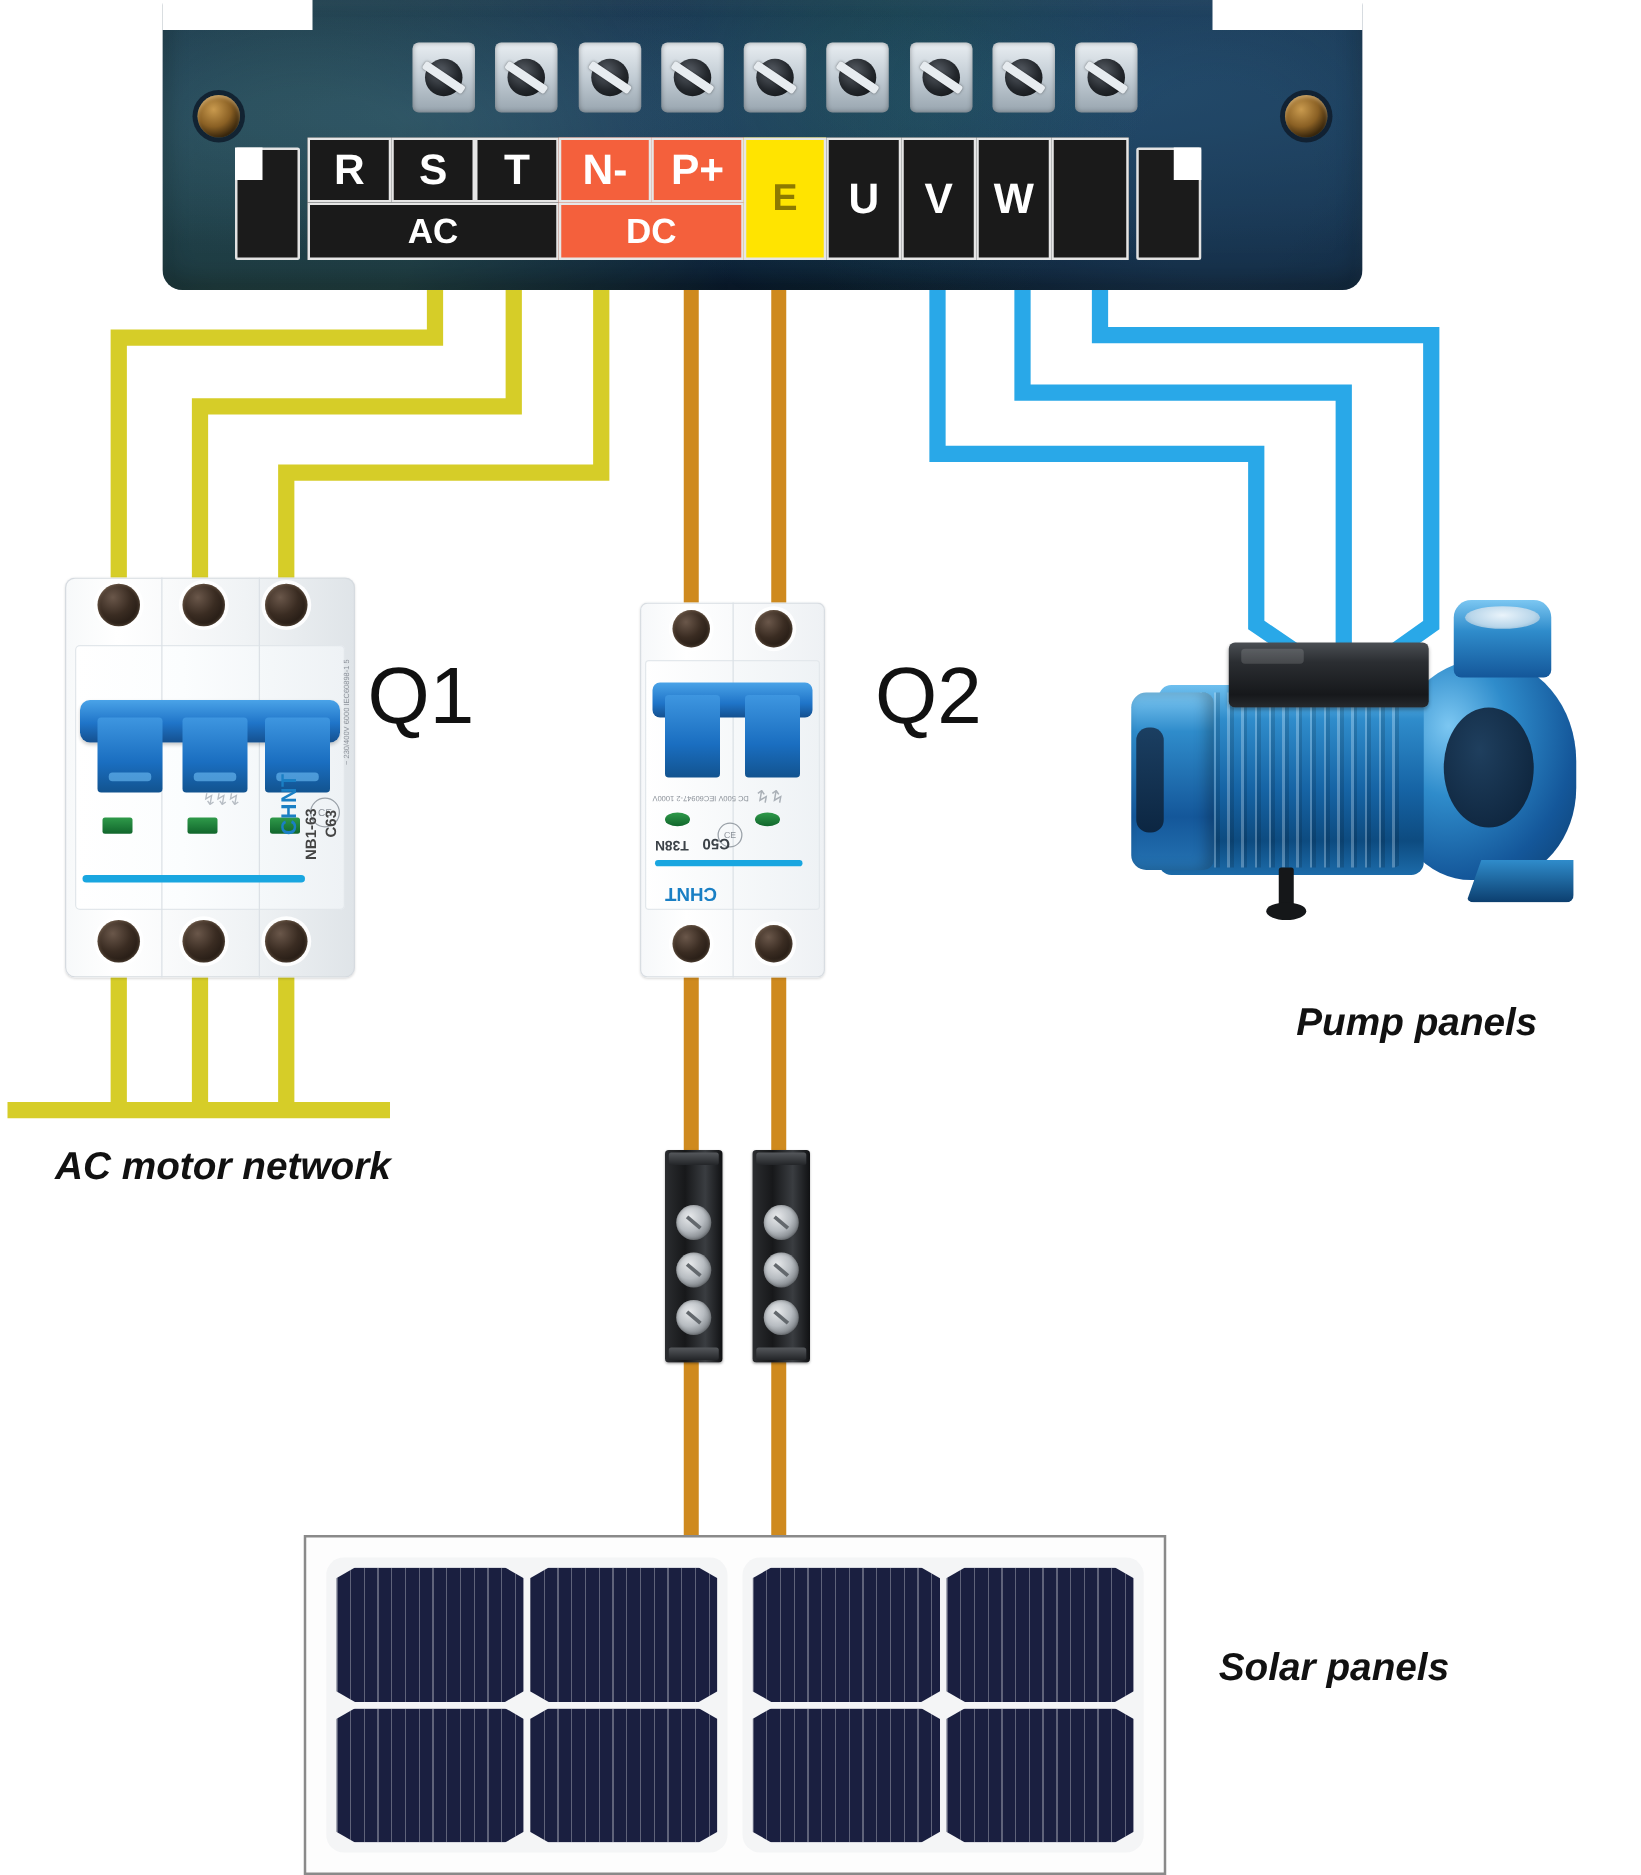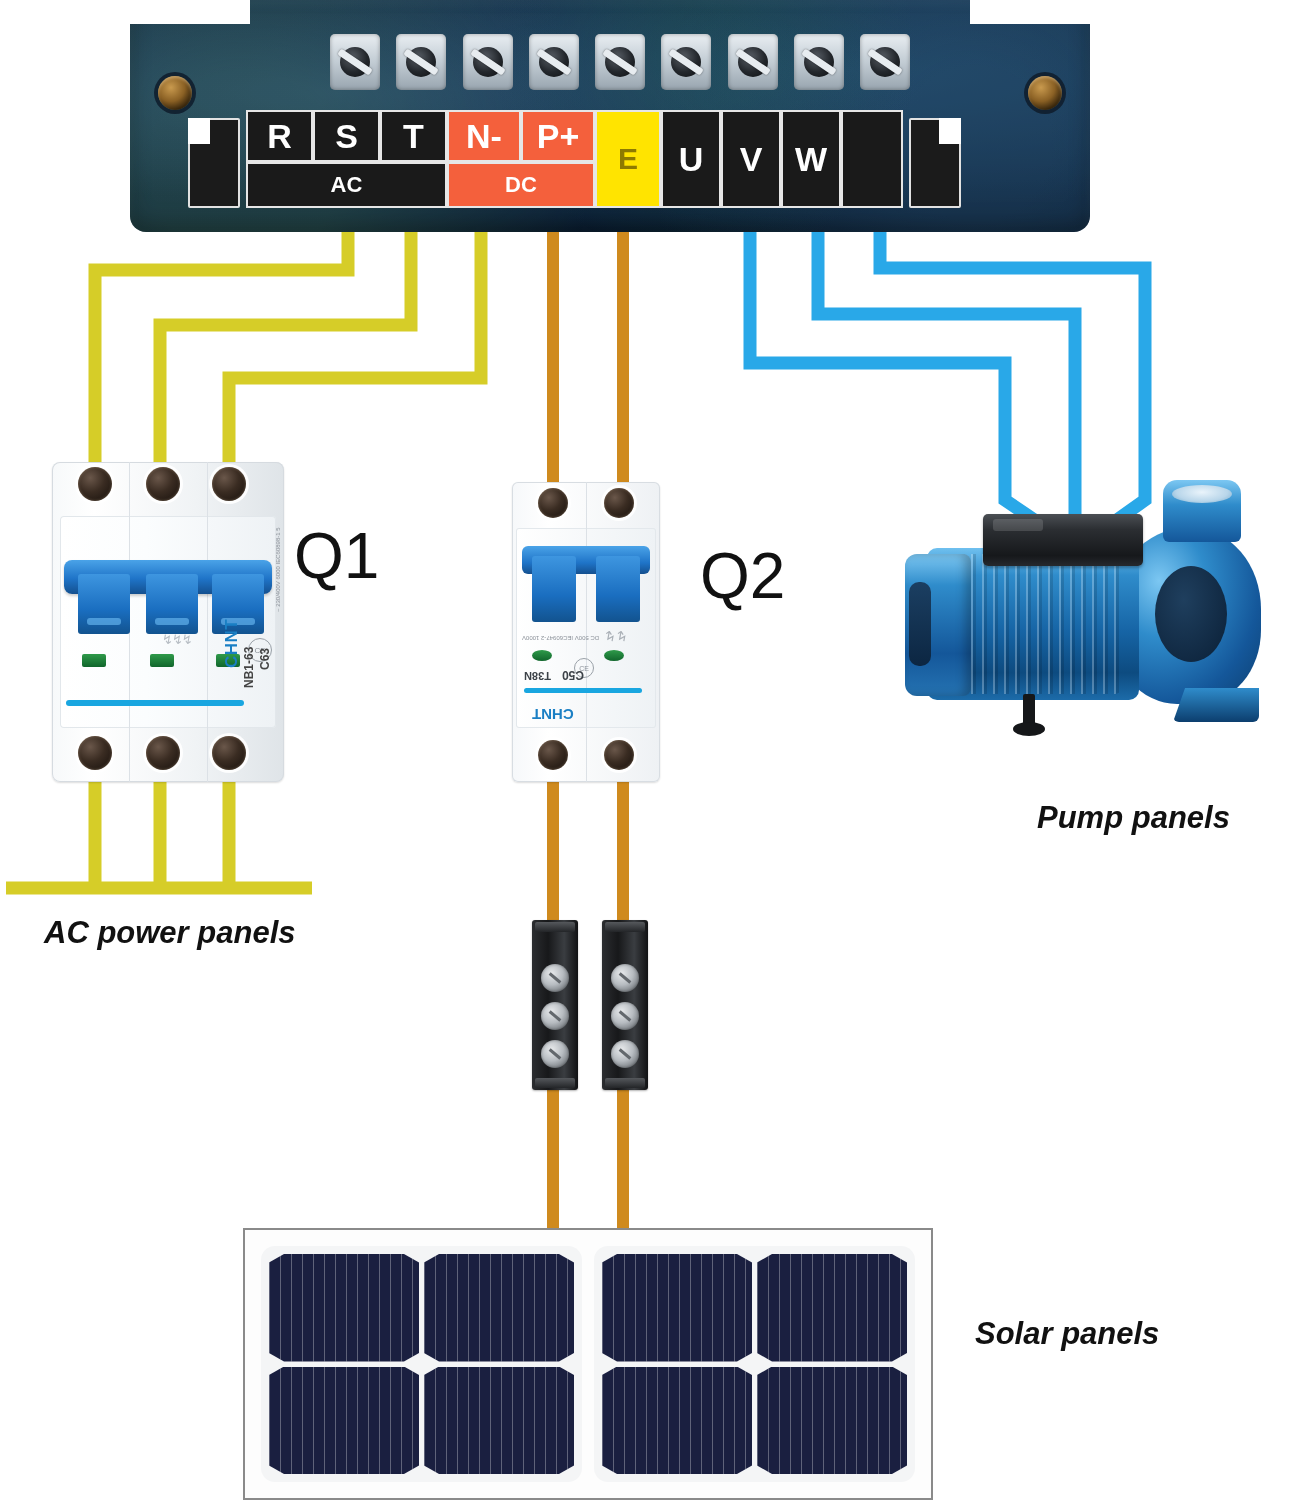--- a/index.html
+++ b/index.html
@@ -48,21 +48,21 @@
   .tab-left:after{content:"";position:absolute;left:6px;top:8px;width:22px;height:26px;background:#fff;}
   .tab-right:after{content:"";position:absolute;right:6px;top:8px;width:22px;height:26px;background:#fff;}
   .grp{display:flex;flex-direction:column;}
   .grp-top{display:flex;}
   .cell{border:2px solid #e6e6e6;display:flex;align-items:center;justify-content:center;
      color:#fff;font-weight:700;line-height:1;box-sizing:border-box;}
   .cell.dark{background:#1a1a1a;}
   .cell.red{background:#f4603c;}
   .cell.yel{background:#ffe400;color:#8d7a00;}
   .top-cell{height:52px;font-size:34px;}
-  .bot-cell{height:46px;font-size:22px;}
+  .bot-cell{height:46px;font-size:28px;}
   .w-ac{width:67px;}
   .w-dc{width:74px;}
   .w-uvw{width:60px;}
   .w-blank{width:62px;}
 
   
   .brk{position:absolute;}
   .q1{left:52px;top:462px;width:232px;height:320px;}
   .q1 .shell{position:absolute;left:0;top:0;width:232px;height:320px;border-radius:8px;
      background:linear-gradient(90deg,#f7f9fa 0%,#ffffff 18%,#f0f3f5 62%,#dfe4e8 100%);
@@ -115,21 +115,21 @@
   .q2 .micro{position:absolute;left:10px;top:150px;font-size:6px;color:#8b9199;line-height:1.6;
      transform:rotate(180deg);white-space:nowrap;}
   .q2 .greenled{position:absolute;width:20px;height:11px;border-radius:50%;
      background:linear-gradient(180deg,#2f9a4a,#11662c);}
   .q2 .ce{position:absolute;left:62px;top:176px;width:18px;height:18px;border-radius:50%;
      border:1px solid #9aa1a8;color:#8b9199;font-size:7px;display:flex;align-items:center;justify-content:center;}
   .q2 .arcsym{position:absolute;left:92px;top:146px;font-size:14px;color:#aab0b7;transform:rotate(180deg);}
 
   .brklabel{position:absolute;font-size:64px;color:#111;line-height:1;}
   .ql1{left:294px;top:524px;}
-  .ql2{left:700px;top:524px;margin-top:20px;}
+  .ql2{left:700px;top:524px;}
 
   
   .diode{position:absolute;width:46px;height:170px;border-radius:3px;
      background:linear-gradient(90deg,#2b2d30 0%,#17181a 35%,#3a3d41 70%,#101113 100%);
      box-shadow:0 1px 2px rgba(0,0,0,.3);}
   .diode:before,.diode:after{content:"";position:absolute;left:3px;width:40px;height:10px;
      background:linear-gradient(180deg,#55585c,#232528);border-radius:2px;}
   .diode:before{top:2px;}
   .diode:after{bottom:2px;}
   .dscrew{position:absolute;left:9px;width:28px;height:28px;border-radius:50%;
@@ -361,17 +361,17 @@
       </div>
       <div class="sub">
         <div class="cellpv"></div>
         <div class="cellpv"></div>
         <div class="cellpv"></div>
         <div class="cellpv"></div>
       </div>
     </div>
   </div>
 
-  <div class="cap cap-ac">AC power panels</div>
+  <div class="cap cap-ac">AC motor network</div>
   <div class="cap cap-pump">Pump panels</div>
   <div class="cap cap-solar">Solar panels</div>
 
 </div>
 
 </body></html>

